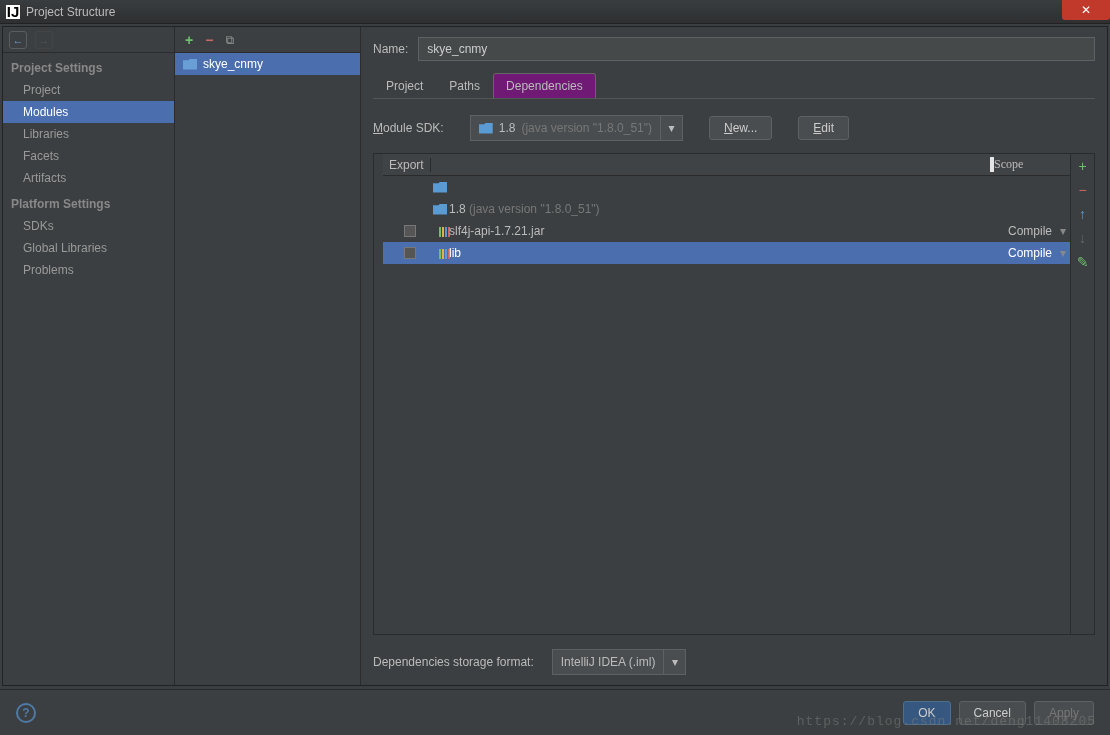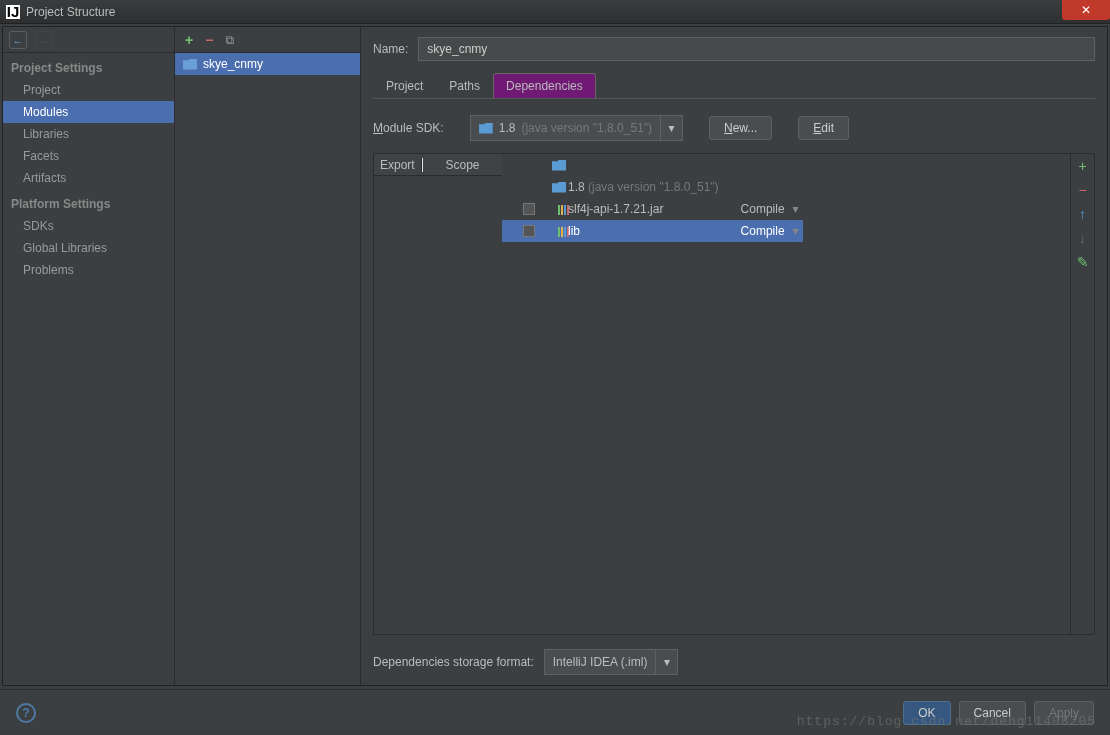--- a/index.html
+++ b/index.html
@@ -28,38 +28,38 @@
 .tabs{ display:flex; border-bottom:1px solid #555; }
 .tab{ padding:5px 12px; color:#bbb; border:1px solid transparent; border-bottom:none; cursor:pointer; margin-bottom:-1px;}
 .tab.active{ background:#701a75; border-color:#666; border-bottom:1px solid #515658; border-radius:3px 3px 0 0;}
 .sdkrow{ display:flex; align-items:center; gap:26px; margin:16px 0 12px; }
 .sdk-sel{ display:flex; align-items:center; border:1px solid #5e6163; background:#4a4d4f; height:26px; }
 .sdk-sel .main-b{ display:flex; align-items:center; gap:6px; padding:0 8px;}
 .sdk-sel .dd{ width:22px; border-left:1px solid #5e6163; display:flex; align-items:center; justify-content:center; height:100%;}
 .muted{ color:#777;}
 .btn{ background:#4a4d4f; border:1px solid #5e6163; color:#ccc; padding:4px 14px; border-radius:3px; cursor:pointer;}
 .dep-area{ display:flex; flex:1; border:1px solid #2b2b2b;}
-.dep-table{ flex:1; display:flex; }
+.dep-table{ flex:1; display:flex; flex-direction:column;margin-left:9px;}
 .dep-hdr{ display:flex; background:#404345; border-bottom:1px solid #2b2b2b; height:22px; align-items:center; font-size:11px;}
 .dep-hdr .col-exp{ width:48px; padding-left:6px; border-right:1px solid #2b2b2b;}
 .dep-hdr .col-name{ flex:1; }
-.dep-hdr .col-scope{ width:80px; text-align:center; border-left:1px solid #e5e5e5;}
+.dep-hdr .col-scope{ width:80px; border-left:4px solid #e5e5e5;font-family:Liberation Serif, serif;}
 .dep-row{ display:flex; align-items:center; height:22px; padding-left:6px;}
 .dep-row .cb{ width:42px; display:flex; justify-content:center;}
 .dep-row .cb span{ width:12px; height:12px; border:1px solid #777; background:#555; display:inline-block;}
 .dep-row .ic{ width:18px; display:flex; justify-content:center;}
 .dep-row .nm{ flex:1;}
 .dep-row .sc{ width:70px; text-align:right; padding-right:4px;}
 .dep-row .dd-tiny{ width:14px; text-align:center; color:#888;}
 .dep-row.selected{ background:#4b6eaf; color:#fff;}
 .dep-row .blue{ color:#6a9fd6;}
 .dep-side{ width:24px; background:#3c3f41; display:flex; flex-direction:column; align-items:center; gap:8px; padding-top:4px; border-left:1px solid #2b2b2b;}
 .dep-side span{ font-size:14px; cursor:pointer;}
 .green{color:#6fbf6f;} .red{color:#c96666;} .blue2{color:#5a9bd4;} .grey{color:#666;}
-.storerow{ display:flex; align-items:center; gap:10px; margin-top:14px;}
+.storerow{ display:flex; align-items:center; gap:18px; margin-top:14px;}
 .footer{ position:absolute; bottom:0; left:0; right:0; height:46px; border-top:1px solid #2b2b2b; display:flex; align-items:center; padding:0 16px; background:#3c3f41;}
 .help{ width:20px; height:20px; border:2px solid #4f7aa6; border-radius:50%; color:#4f7aa6; display:flex; align-items:center; justify-content:center; font-weight:bold;}
 .footer .spacer{flex:1;}
 .btn.primary{ background:#365880; border-color:#4c708c;}
 .btn.disabled{ color:#777;text-align:center;}
 .lib-ic::before{content:"";display:inline-block;width:2px;height:10px;background:#6fbf6f;margin-right:1px;box-shadow:3px 0 0 #e0b050,6px 0 0 #5a9bd4,9px 0 0 #c96666; vertical-align:middle;}
 .watermark{ position:absolute; bottom:6px; right:14px; color:#7a7a78; font-size:13px; letter-spacing:1px; font-family:"Courier New",monospace; pointer-events:none; opacity:.55;}
 .und{text-decoration:underline;}
 </style>
 </head>

